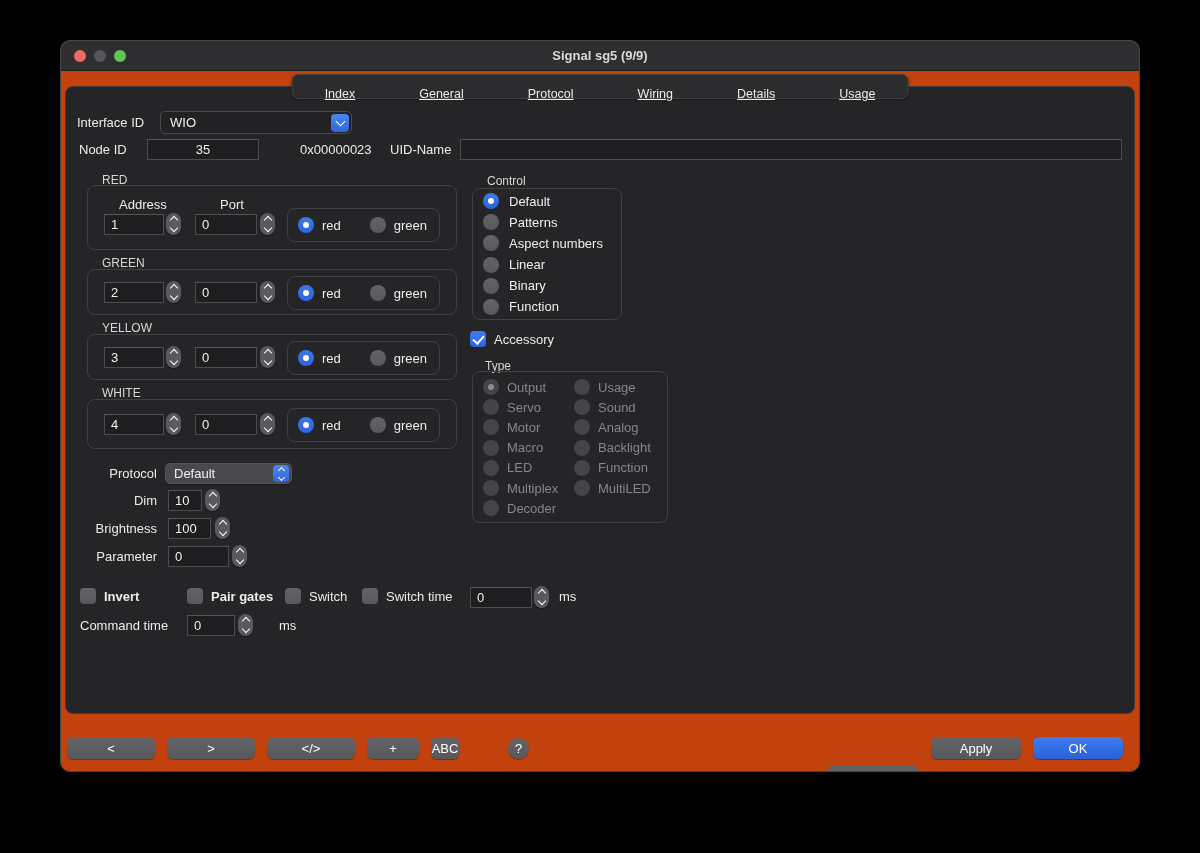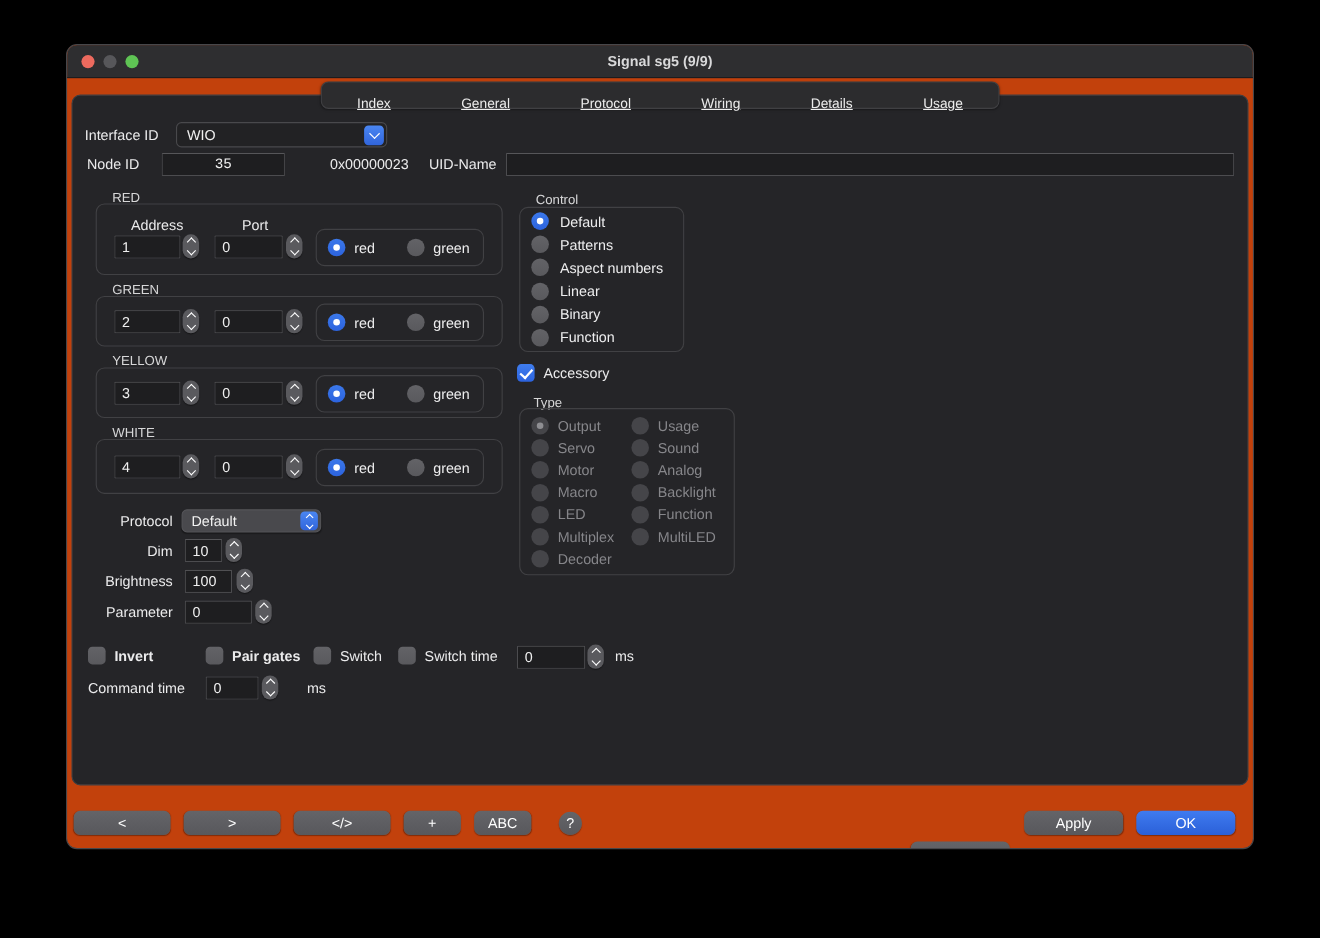--- a/index.html
+++ b/index.html
@@ -30,21 +30,21 @@
 
   .lbl  { position:absolute; font-size:13px; line-height:16px; color:#ebebec; white-space:nowrap; }
   .rlbl { position:absolute; left:0; width:91px; text-align:right; font-size:13px; line-height:16px; color:#ebebec; }
   .grp  { font-size:12px; color:#d7d7d8; }
   .lbl2 { font-size:13px; color:#ededee; white-space:nowrap; }
   .dim-t { color:#86868a; }
 
   .field { position:absolute; height:21px; background:#1e1e20; border:1px solid #4c4c4f;
     border-top-color:#565659; border-radius:1px; font-size:13px; line-height:19px;
     color:#efefef; padding:0 6px; white-space:nowrap; overflow:hidden; }
-  .center { text-align:center;font-family:Liberation Mono, monospace; }
+  .center { text-align:center; }
 
   .stepper { position:absolute; width:15px; height:22px; background:#5a5a5e; border-radius:8px;
     box-shadow:0 1px 1px rgba(0,0,0,.4); display:flex; flex-direction:column;
     align-items:center; justify-content:center; }
   .stepper::before { content:""; width:5px; height:5px; border-left:1.5px solid #fff;
     border-top:1.5px solid #fff; transform:rotate(45deg); margin-bottom:1px; }
   .stepper::after  { content:""; width:5px; height:5px; border-left:1.5px solid #fff;
     border-top:1.5px solid #fff; transform:rotate(225deg); margin-top:1px; }
 
   .groupbox { position:absolute; border:1px solid #414144; border-radius:8px; }
@@ -343,20 +343,20 @@
     <div class="field" style="left:121px;top:528px;width:48px">0</div>
     <div class="stepper" style="left:172px;top:527px"></div>
     <div class="lbl" style="left:213px;top:531px">ms</div>
 
   </div>
 
   <div class="btn" style="left:6px;top:696px;width:88px">&lt;</div>
   <div class="btn" style="left:106px;top:696px;width:88px">&gt;</div>
   <div class="btn" style="left:206px;top:696px;width:88px">&lt;/&gt;</div>
   <div class="btn" style="left:306px;top:696px;width:52px">+</div>
-  <div class="btn" style="left:370px;top:696px;width:52px">ABC</div>
+  <div class="btn" style="left:370px;top:696px;width:28px">ABC</div>
   <div class="help" style="left:447px;top:697px">?</div>
 
   <div class="btn" style="left:767px;top:724px;width:90px">Cancel</div>
   <div class="btn" style="left:870px;top:696px;width:90px">Apply</div>
   <div class="btn blue" style="left:972px;top:696px;width:90px">OK</div>
 
 </div>
 
 </body></html>

